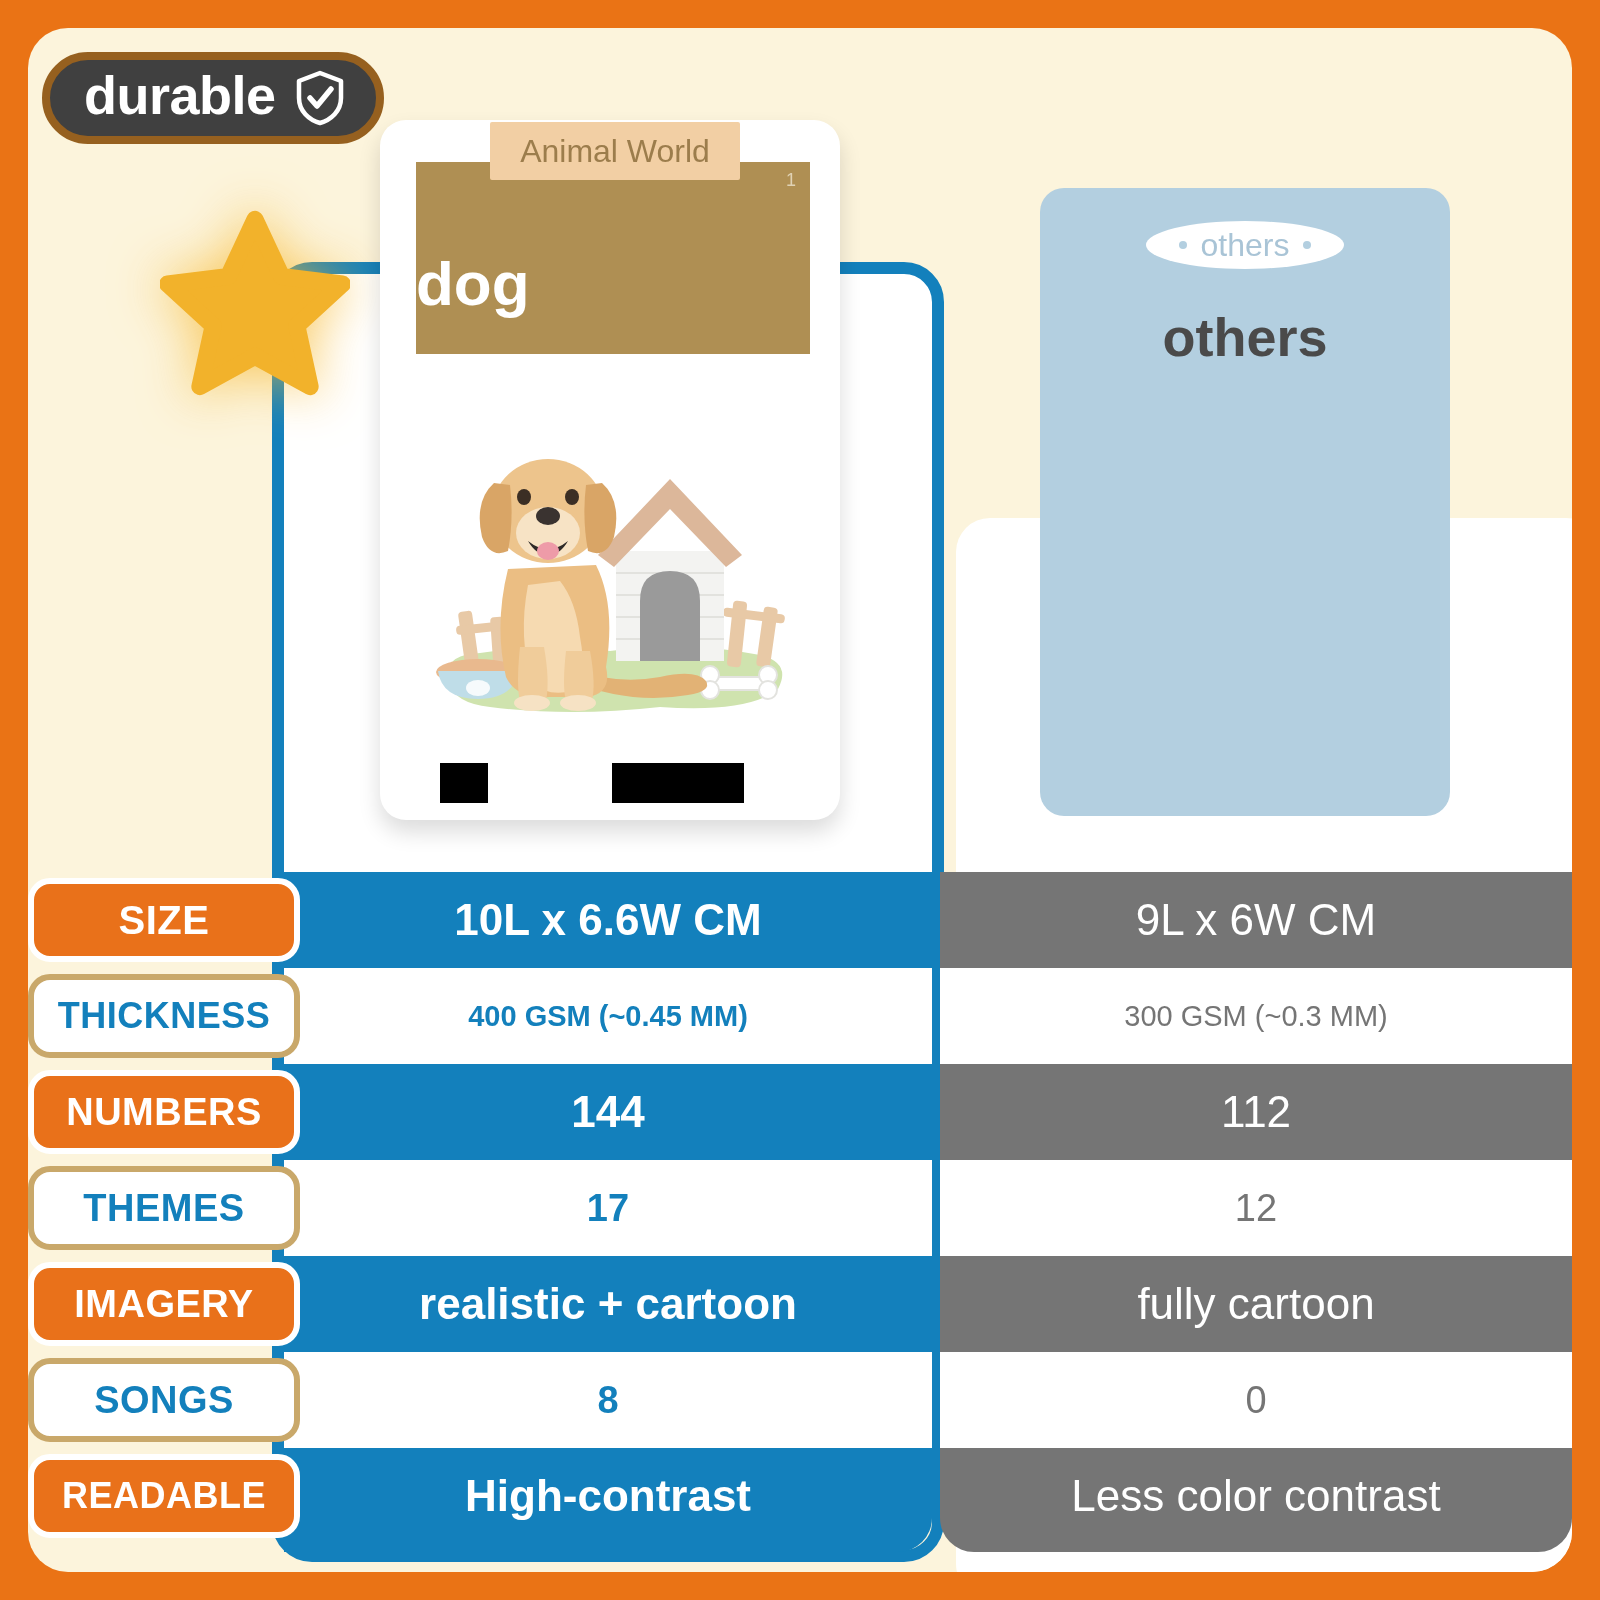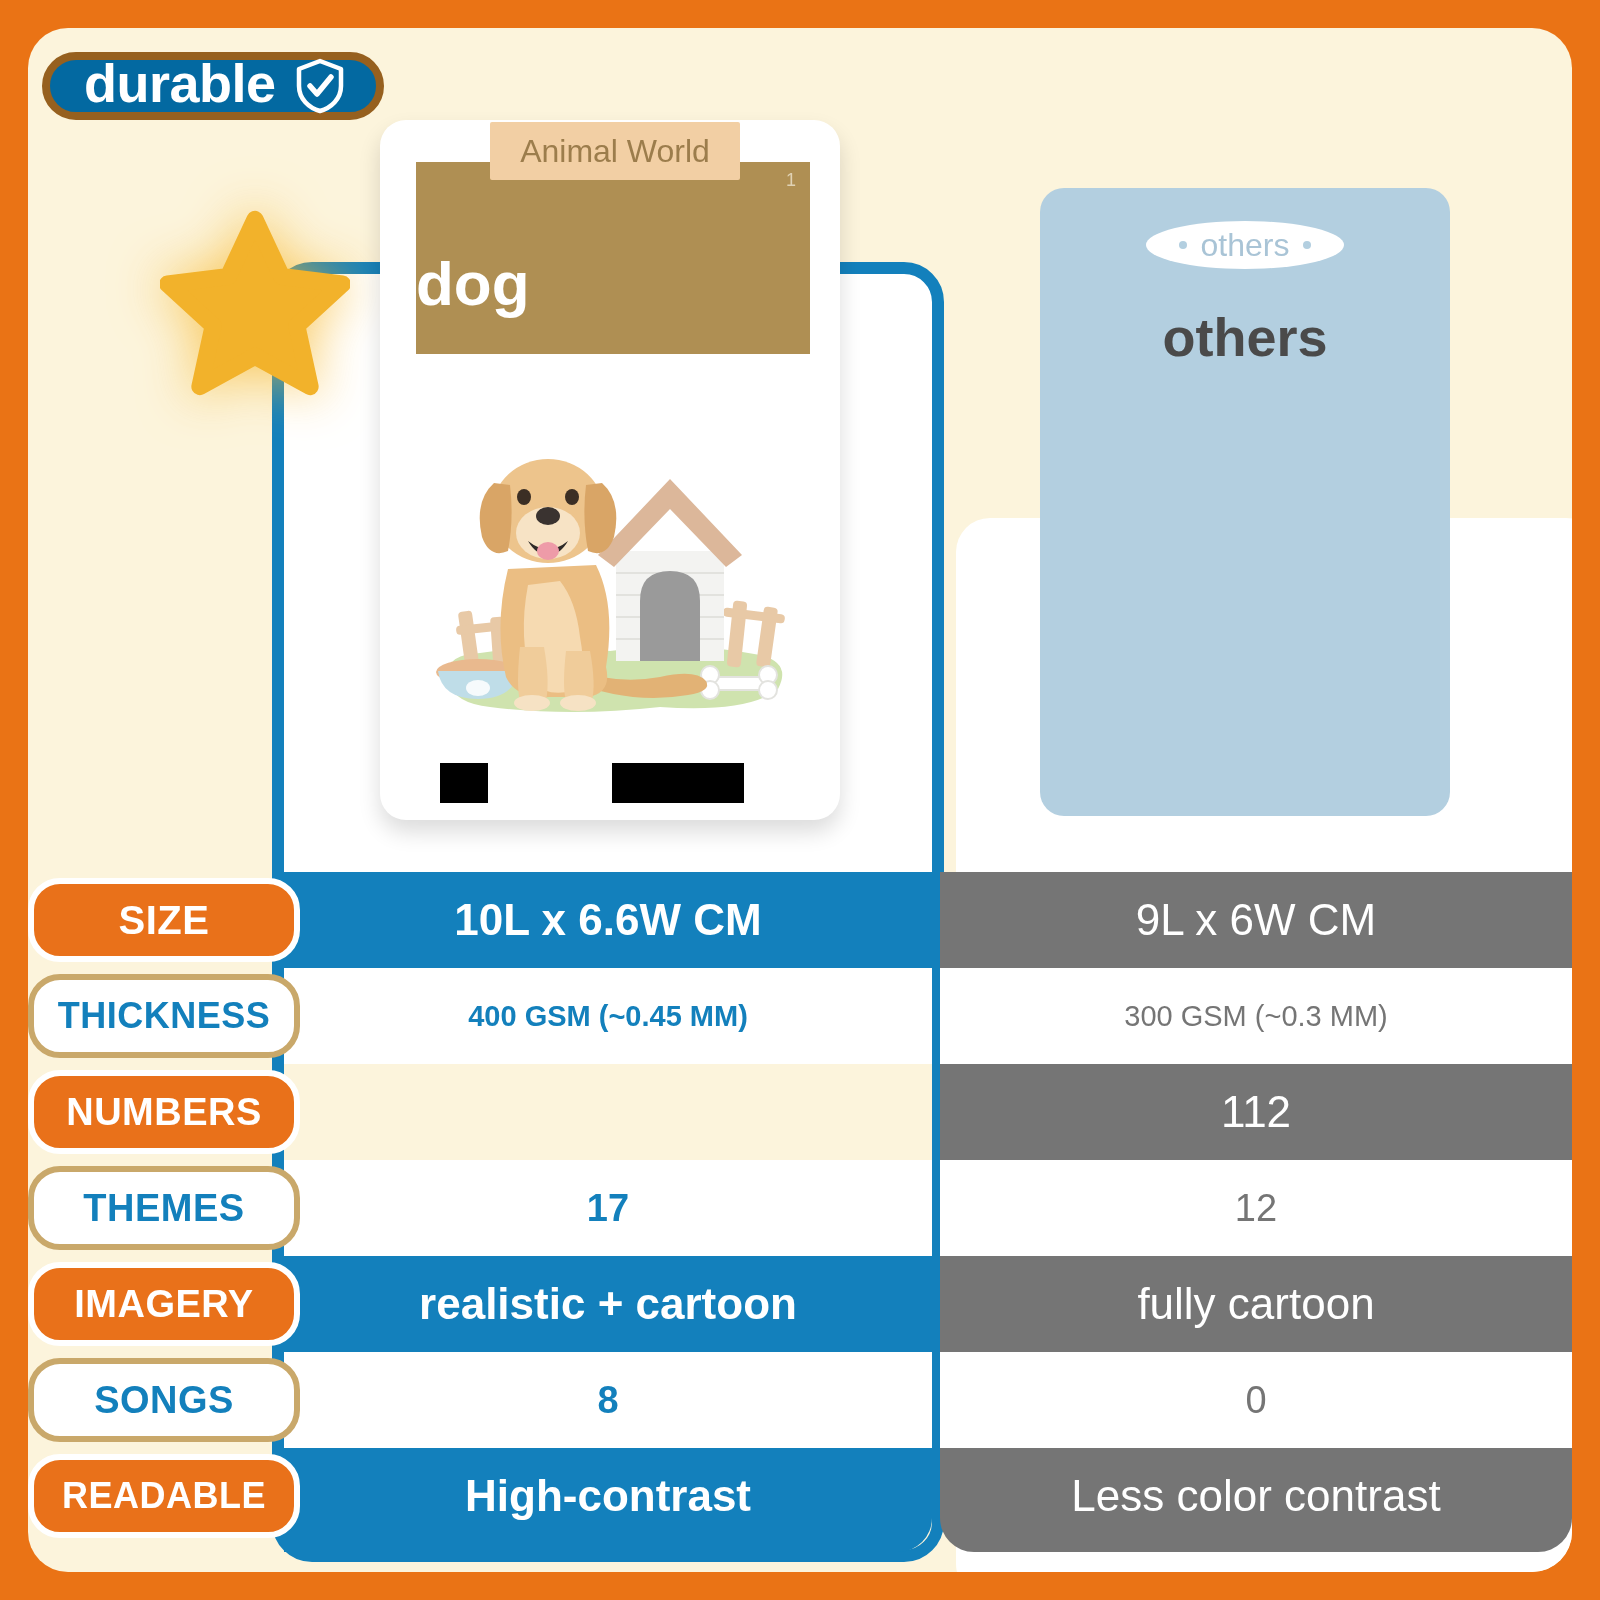--- a/index.html
+++ b/index.html
@@ -56,23 +56,23 @@
     position: absolute;
     left: 160px; top: 208px;
     width: 190px; height: 190px;
     filter: drop-shadow(0 0 26px rgba(247,185,50,0.75));
   }
 
   
   .durable-badge {
     position: absolute;
     left: 42px; top: 52px;
-    height: 68px;
+    height: 92px;
     padding: 0 30px 0 34px;
-    background: #0369a1;
+    background: #404040;
     border: 8px solid #96601F;
     border-radius: 46px;
     display: flex; align-items: center; gap: 18px;
     z-index: 40;
   }
   .durable-label {
     color: #FFFFFF;
     font-size: 54px;
     font-weight: bold;
     letter-spacing: -0.5px;
@@ -201,21 +201,21 @@
   .v-size   { font-size: 44px; }
   .v-thick  { font-size: 29px; }
   .v-num    { font-size: 44px; }
   .v-small  { font-size: 38px; }
   .v-text   { font-size: 44px; }
 
   .label-pill {
     position: absolute;
     left: 28px; top: 6px;
     width: 272px; height: 84px;
-    border-radius: 32px;
+    border-radius: 22px;
     display: flex; align-items: center; justify-content: center;
     z-index: 8;
     font-weight: bold;
     letter-spacing: 0.5px;
   }
   .label-pill.orange {
     background: #E9711A;
     border: 6px solid #FFFFFF;
     color: #FFFFFF;
   }
@@ -368,20 +368,23 @@
       </div>
       <div class="band-theirs">
         <div class="cell-text v-thick">300 GSM (~0.3 MM)</div>
       </div>
       <div class="label-pill white">
         <span class="lbl-thickness">THICKNESS</span>
       </div>
     </div>
 
     <div class="row odd">
+      <div class="band-ours">
+        <div class="cell-text v-num">144</div>
+      </div>
       <div class="band-theirs">
         <div class="cell-text v-num">112</div>
       </div>
       <div class="label-pill orange">
         <span class="lbl-numbers">NUMBERS</span>
       </div>
     </div>
 
     <div class="row even">
       <div class="band-ours">

